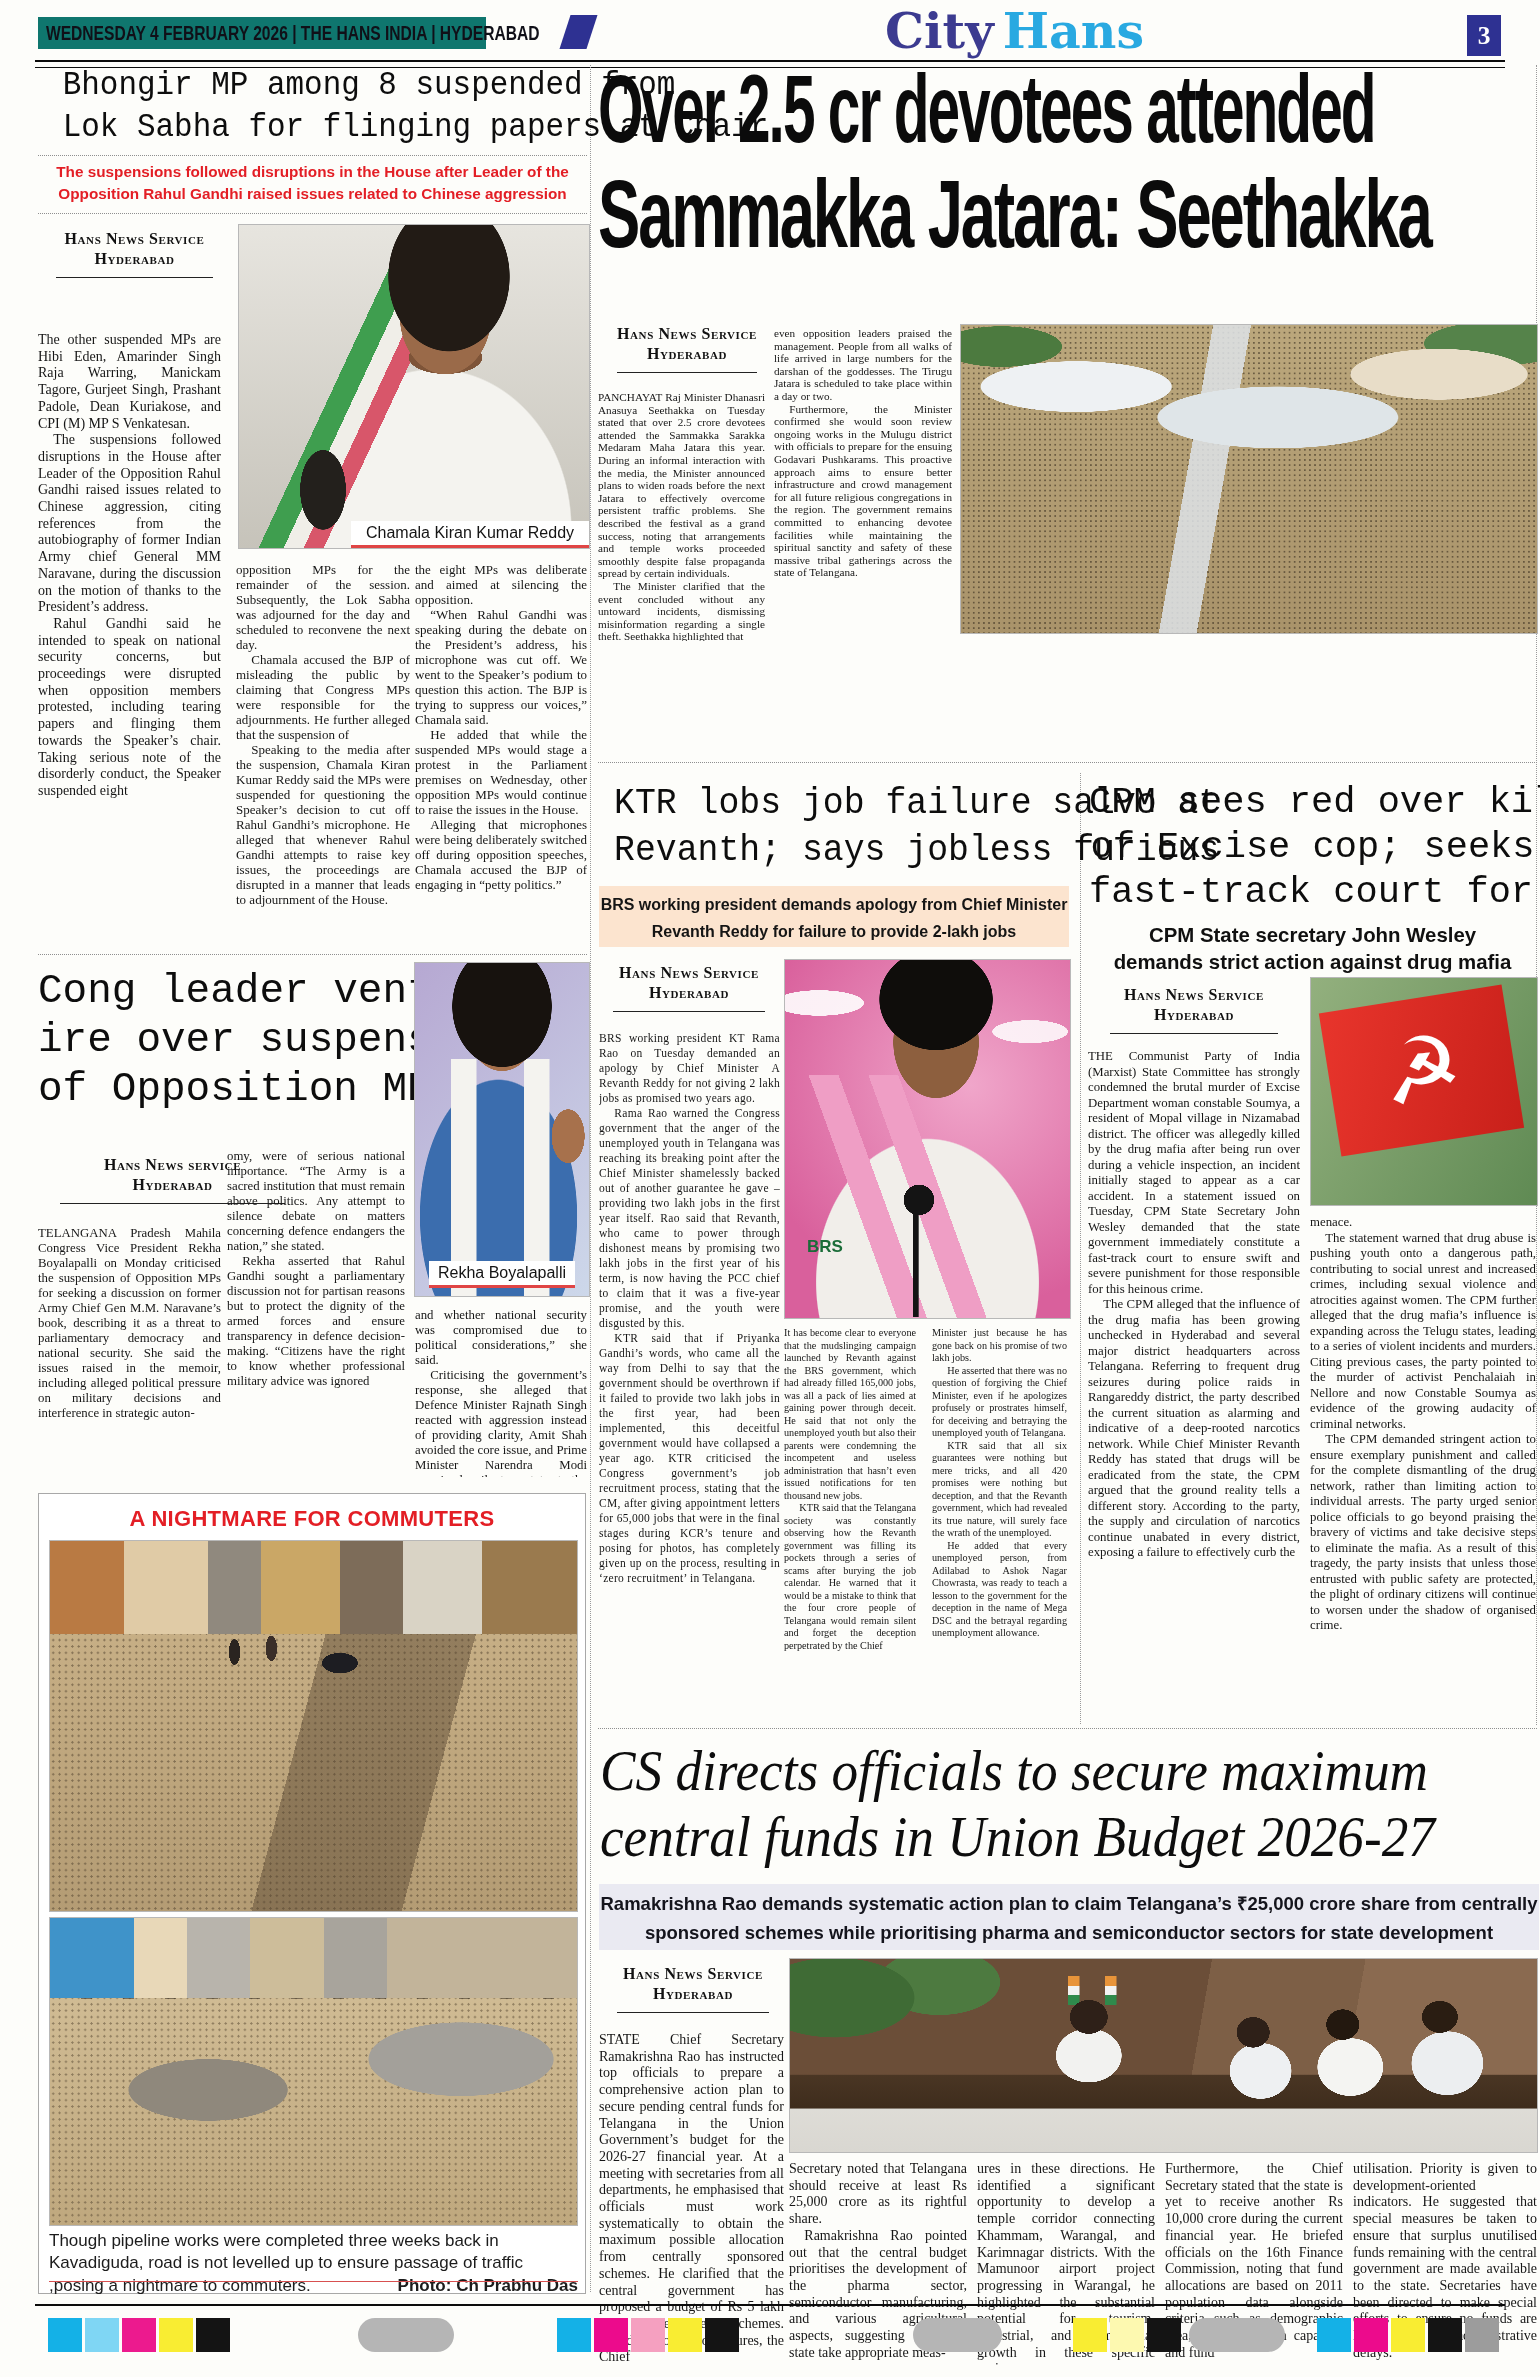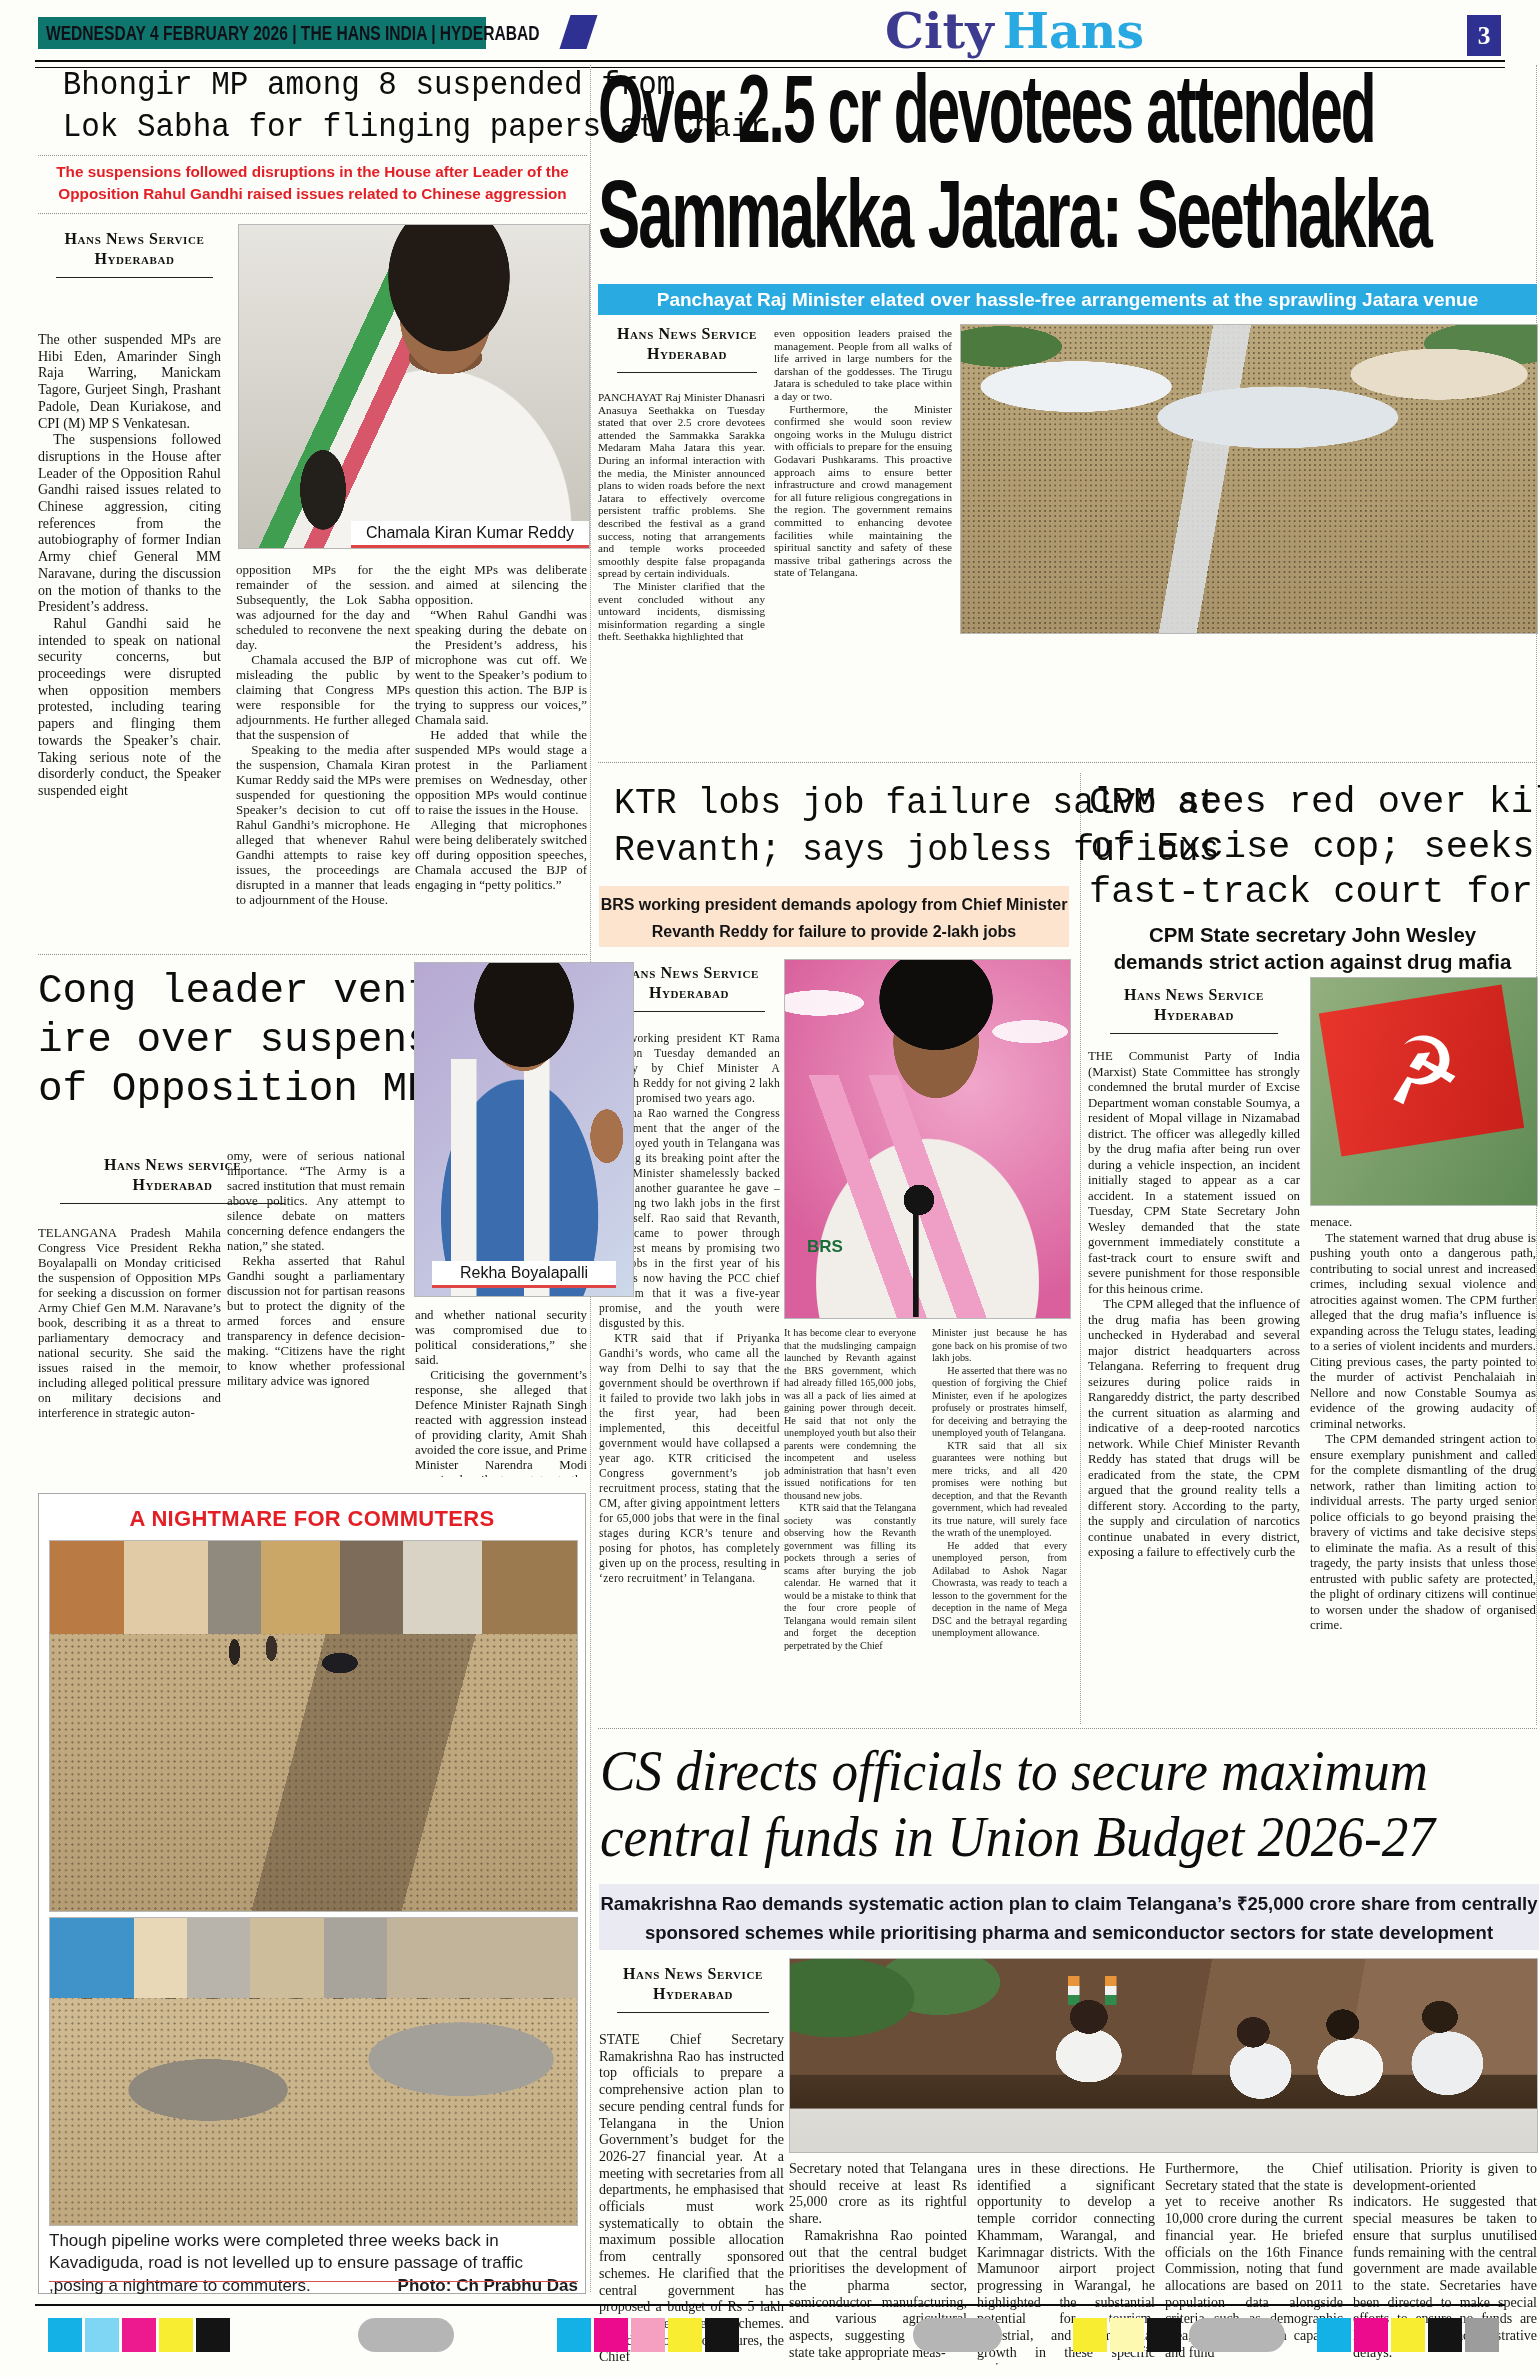--- a/index.html
+++ b/index.html
@@ -198,21 +198,20 @@
       <p>“When Rahul Gandhi was speaking during the debate on the President’s address, his microphone was cut off. We went to the Speaker’s podium to question this action. The BJP is trying to suppress our voices,” Chamala said.</p>
       <p>He added that while the suspended MPs would stage a protest in the Parliament premises on Wednesday, other opposition MPs would continue to raise the issues in the House.</p>
       <p>Alleging that microphones were being deliberately switched off during opposition speeches, Chamala accused the BJP of engaging in “petty politics.”</p>
     </div>
   <div class="dotrule" style="left:38px;top:954px;width:549px;"></div>
 
   <div class="abs" style="left:598px;top:56px;width:942px;">
     <div class="j-line" style="transform:scaleX(.61);">Over 2.5 cr devotees attended</div>
     <div class="j-line" style="transform:scaleX(.66);">Sammakka Jatara: Seethakka</div>
   </div>
-  <div class="kicker" style="left:598px;top:284px;width:939px;height:31px;background:#29abe2;font-size:19px;line-height:31px;">Panchayat Raj Minister elated over hassle-free arrangements at the sprawling Jatara venue</div>
   <div class="byline" style="left:607px;top:324px;width:160px;">
     <div>Hans News Service</div>
     <div>Hyderabad</div>
     <div class="byrule"></div>
   </div>
   <div class="col t-jat" style="left:598px;top:391px;width:167px;height:250px;">
       <p>PANCHAYAT Raj Minister Dhanasri Anasuya Seethakka on Tuesday stated that over 2.5 crore devotees attended the Sammakka Sarakka Medaram Maha Jatara this year. During an informal interaction with the media, the Minister announced plans to widen roads before the next Jatara to effectively overcome persistent traffic problems. She described the festival as a grand success, noting that arrangements and temple works proceeded smoothly despite false propaganda spread by certain individuals.</p>
       <p>The Minister clarified that the event concluded without any untoward incidents, dismissing misinformation regarding a single theft. Seethakka highlighted that</p>
     </div>
   <div class="col t-jat" style="left:774px;top:327px;width:178px;height:314px;">
@@ -279,21 +278,21 @@
       <p>The statement warned that drug abuse is pushing youth onto a dangerous path, contributing to social unrest and increased crimes, including sexual violence and atrocities against women. The CPM further alleged that the drug mafia’s influence is expanding across the Telugu states, leading to a series of violent incidents and murders. Citing previous cases, the party pointed to the murder of activist Penchalaiah in Nellore and now Constable Soumya as evidence of the growing audacity of criminal networks.</p>
       <p>The CPM demanded stringent action to ensure exemplary punishment and called for the complete dismantling of the drug network, rather than limiting action to individual arrests. The party urged senior police officials to go beyond praising the bravery of victims and take decisive steps to eliminate the mafia. As a result of this tragedy, the party insists that unless those entrusted with public safety are protected, the plight of ordinary citizens will continue to worsen under the shadow of organised crime.</p>
     </div>
   <div class="dotrule" style="left:598px;top:1728px;width:939px;"></div>
 
   <div class="hl" style="left:38px;top:967px;width:370px;font-size:41px;line-height:49px;">
     <div>Cong leader vents</div>
     <div>ire over suspension</div>
     <div>of Opposition MPs</div>
   </div>
-  <div class="ph ph-rekha" style="left:414px;top:962px;width:174px;height:333px;padding-left:44px;">
+  <div class="ph ph-rekha" style="left:414px;top:962px;width:174px;height:333px;">
     <div class="pcap" style="left:8%;right:8%;bottom:7.7px;">Rekha Boyalapalli</div>
   </div>
   <div class="byline" style="left:45px;top:1155px;width:255px;">
     <div>Hans News service</div>
     <div>Hyderabad</div>
     <div class="byrule"></div>
   </div>
   <div class="col t-cong" style="left:38px;top:1226px;width:183px;height:250px;">
       <p>TELANGANA Pradesh Mahila Congress Vice President Rekha Boyalapalli on Monday criticised the suspension of Opposition MPs for seeking a discussion on former Army Chief Gen M.M. Naravane’s book, describing it as a threat to parliamentary democracy and national security. She said the issues raised in the memoir, including alleged political pressure on military decisions and interference in strategic auton-</p>
     </div>

